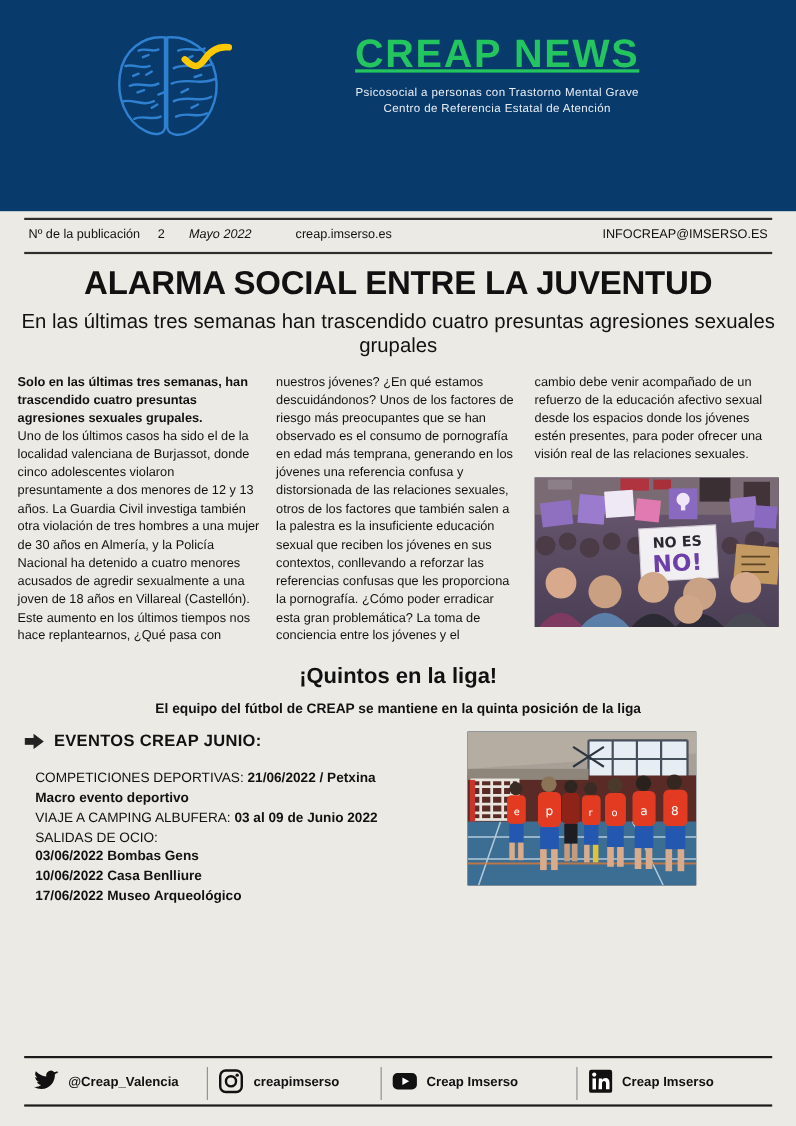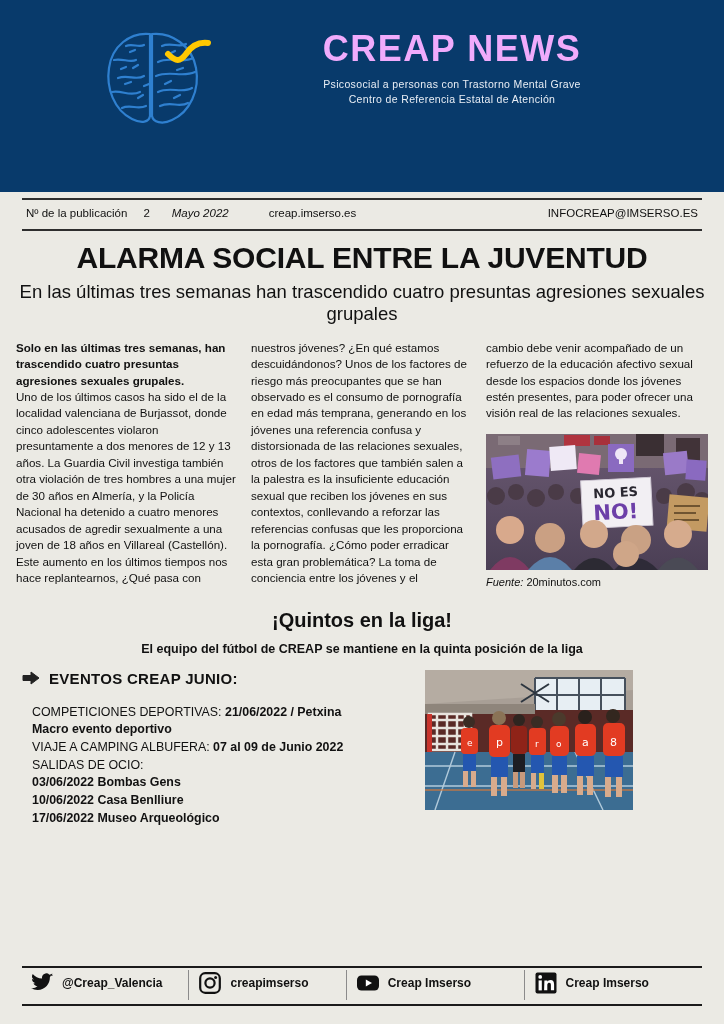--- a/index.html
+++ b/index.html
@@ -37,24 +37,25 @@
   }
   .brand-block {
     margin-left: 22px;
     margin-top: 8px;
     text-align: center;
     width: 420px;
   }
   .brand-title {
     font-size: 36px;
     font-weight: bold;
-    color: #f0abfc;
+    color: #22c55e;
     letter-spacing: 1.5px;
     line-height: 1.05;
     font-family: "Liberation Sans", sans-serif;
+    text-decoration: underline;
   }
   .brand-sub {
     margin-top: 9px;
     font-size: 10.5px;
     color: #e9eef5;
     line-height: 1.45;
     letter-spacing: 0.35px;
   }
 
   
@@ -189,22 +190,22 @@
   .footer {
     position: absolute;
     left: 22px;
     right: 22px;
     bottom: 18px;
   }
   .foot-rule-top { border-top: 2.5px solid #1b1b1b; }
   .foot-rule-bot { border-top: 2.5px solid #1b1b1b; }
   .social-row {
     display: flex;
-    align-items: flex-end;
-    height: 36px;
+    align-items: flex-start;
+    height: 42px;
   }
   .social {
     display: flex;
     align-items: center;
     gap: 8px;
     font-size: 12px;
     font-weight: bold;
     position: relative;
     height: 42px;
   }
@@ -360,24 +361,20 @@
             <circle cx="108" cy="100" r="14" fill="#d2a88b"></circle>
             <path d="M88 136 q20 -24 40 0 z" fill="#2c2a33"></path>
             <circle cx="150" cy="106" r="15" fill="#c9a184"></circle>
             <path d="M128 136 q22 -24 44 0 z" fill="#2e2b38"></path>
             <circle cx="192" cy="100" r="14" fill="#d6ab8d"></circle>
             <path d="M172 136 q20 -25 40 0 z" fill="#4a4a55"></path>
             <circle cx="140" cy="120" r="13" fill="#cfa688"></circle>
           </g>
         </svg>
       </div>
-      <div class="caption">
-        <span class="cap-lbl">Fuente:</span>
-        <span class="cap-val">20minutos.com</span>
-      </div>
     </div>
   </div>
 
 </div>
 
 <div class="sport-title">¡Quintos en la liga!</div>
 <div class="sport-sub">El equipo del fútbol de CREAP se mantiene en la quinta posición de la liga</div>
 
 <div class="lower">
 
@@ -389,21 +386,21 @@
       <span>EVENTOS CREAP JUNIO:</span>
     </div>
     <div class="events-list">
       <div class="ev-line">
         <span>COMPETICIONES DEPORTIVAS: </span><span class="b">21/06/2022 / Petxina</span>
       </div>
       <div class="ev-line">
         <span></span><span class="b">Macro evento deportivo</span>
       </div>
       <div class="ev-line">
-        <span>VIAJE A CAMPING ALBUFERA: </span><span class="b">07 al 09 de Junio 2022</span>
+        <span>VIAJE A CAMPING ALBUFERA: </span><span class="b">03 al 09 de Junio 2022</span>
       </div>
       <div class="ev-line">
         <span>SALIDAS DE OCIO:</span><span class="b"></span>
       </div>
       <div class="ev-line">
         <span></span><span class="b">03/06/2022 Bombas Gens</span>
       </div>
       <div class="ev-line">
         <span></span><span class="b">10/06/2022 Casa Benlliure</span>
       </div>

